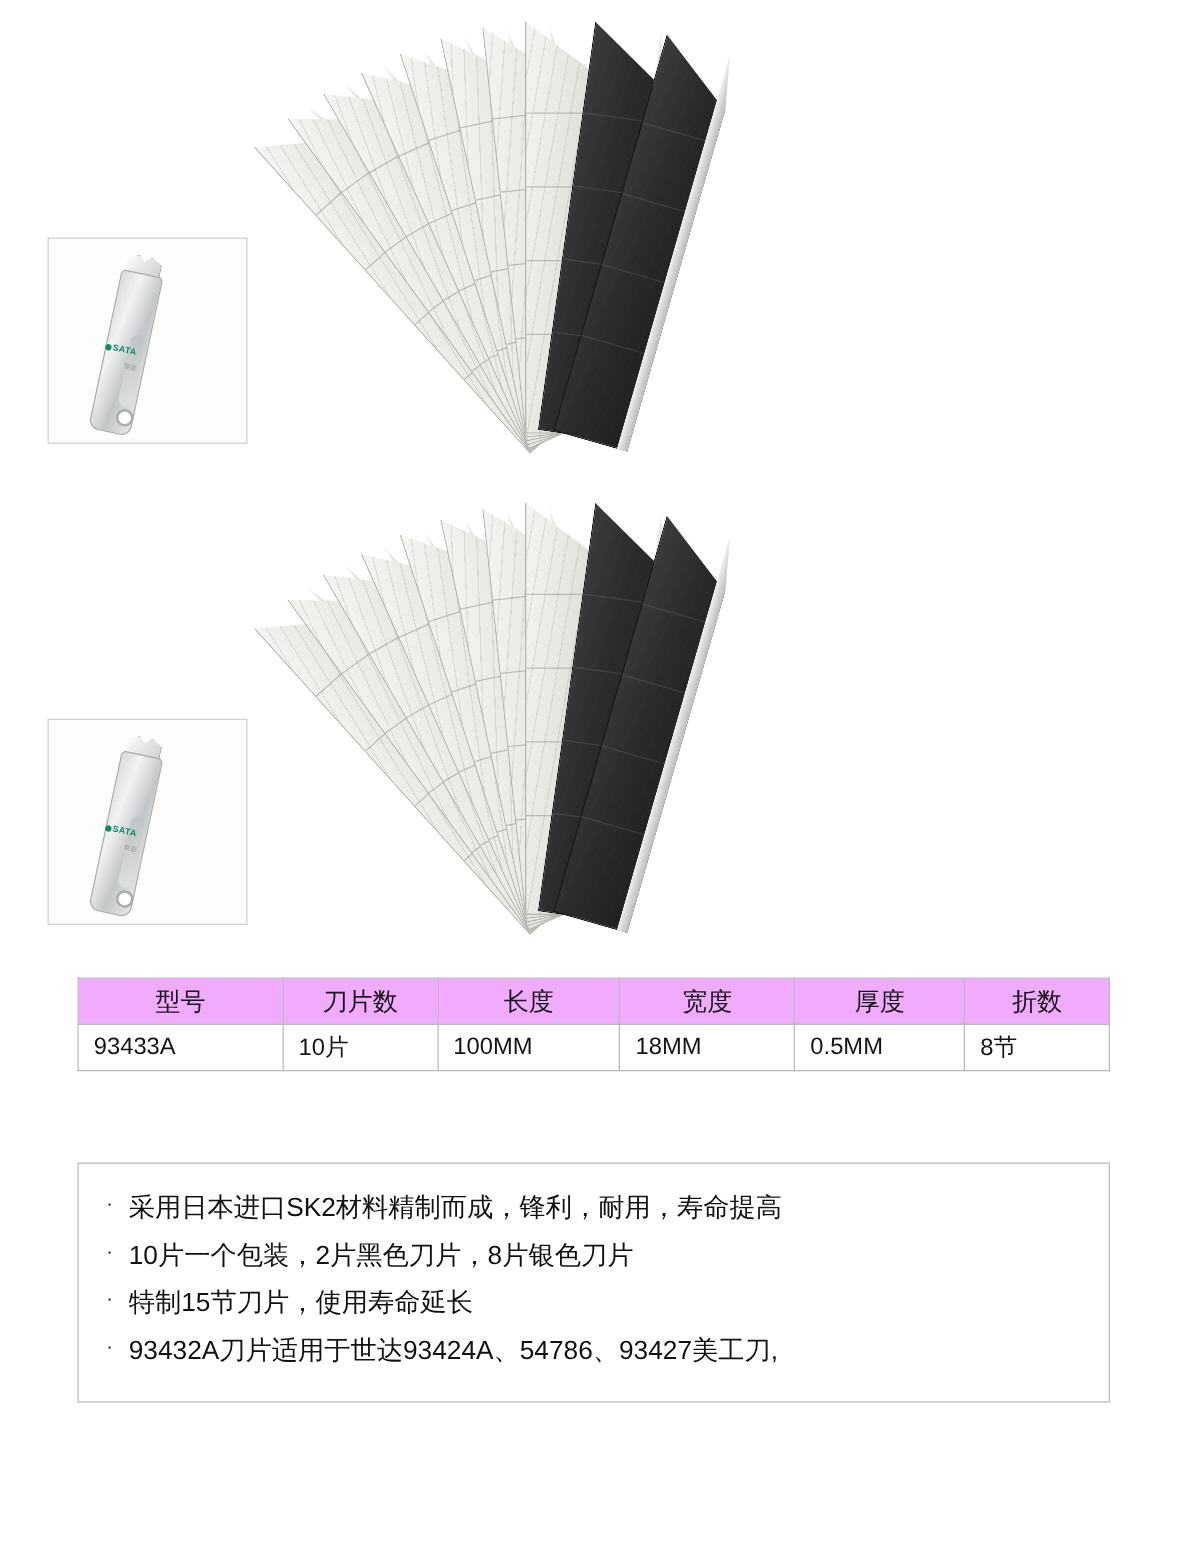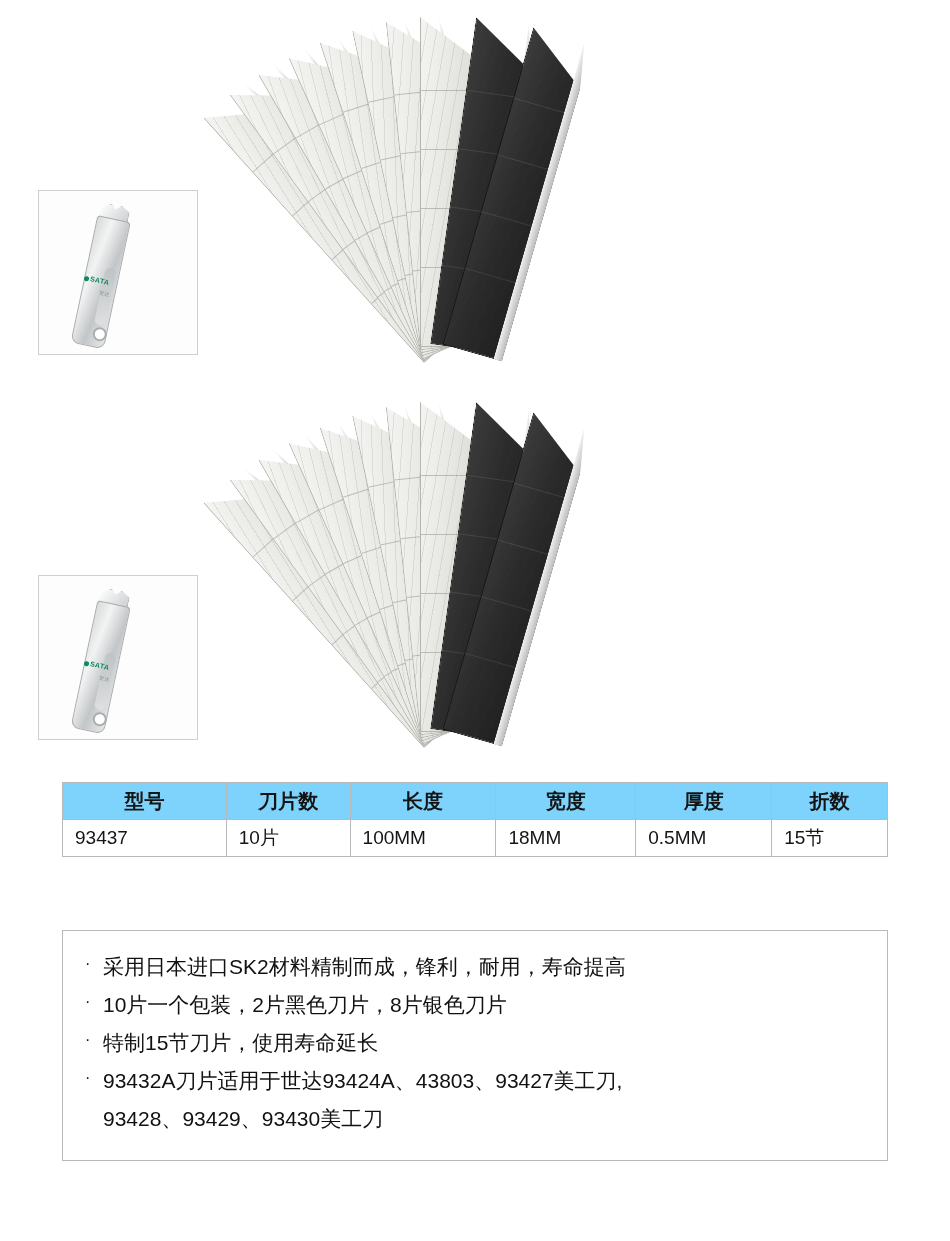--- a/index.html
+++ b/index.html
@@ -208,23 +208,23 @@
   .spec-table th, .spec-table td {
     border: 1px solid #b9b9b9;
     height: 36px;
     padding: 0 12px;
     text-align: center;
     font-weight: normal;
     color: #141414;
     background: #ffffff;
   }
   .spec-table thead th {
-    font-weight: bold;
+    font-weight: normal;
     font-size: 20px;
-    background: #7dd3fc;
+    background: #f0abfc;
   }
   .spec-table tbody tr:nth-child(odd) td { background: #ffffff; }
   .spec-table tbody tr:nth-child(even) td { background: #f1f1f1; }
   .spec-table td.model, .spec-table td.count {
     text-align: left;
   }
   .spec-table td.len, .spec-table td.wid, .spec-table td.thk, .spec-table td.fold {
     text-align: left;
   }
   .spec-table col.c1 { width: 164px; }
@@ -521,44 +521,40 @@
       <th>型号</th>
       <th>刀片数</th>
       <th>长度</th>
       <th>宽度</th>
       <th>厚度</th>
       <th>折数</th>
     </tr>
   </thead>
   <tbody>
     <tr>
-      <td class="model">93437</td>
+      <td class="model">93433A</td>
       <td class="count">10片</td>
       <td class="len">100MM</td>
       <td class="wid">18MM</td>
       <td class="thk">0.5MM</td>
-      <td class="fold">15节</td>
+      <td class="fold">8节</td>
     </tr>
   </tbody>
 </table>
 
 <div class="features">
   <div class="feature-item">
     <span class="bullet">·</span>
     <span class="txt">采用日本进口SK2材料精制而成，锋利，耐用，寿命提高</span>
   </div>
   <div class="feature-item">
     <span class="bullet">·</span>
     <span class="txt">10片一个包装，2片黑色刀片，8片银色刀片</span>
   </div>
   <div class="feature-item">
     <span class="bullet">·</span>
     <span class="txt">特制15节刀片，使用寿命延长</span>
   </div>
   <div class="feature-item">
     <span class="bullet">·</span>
-    <span class="txt">93432A刀片适用于世达93424A、43803、93427美工刀,</span>
-  </div>
-  <div class="feature-item">
-    <span class="bullet"></span>
-    <span class="txt">93428、93429、93430美工刀</span>
+    <span class="txt">93432A刀片适用于世达93424A、54786、93427美工刀,</span>
   </div>
 </div>
 
 </body></html>

